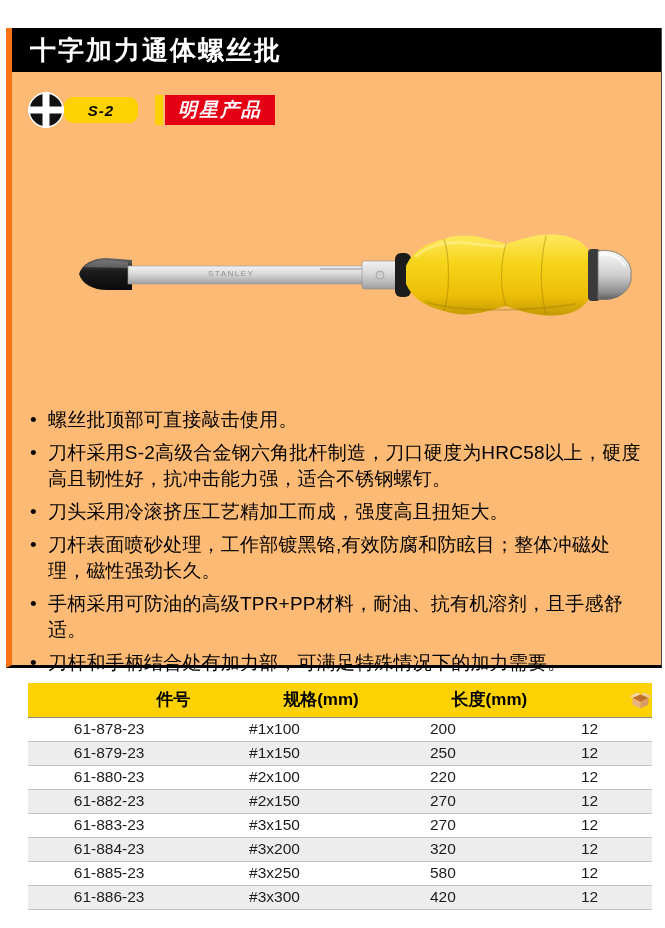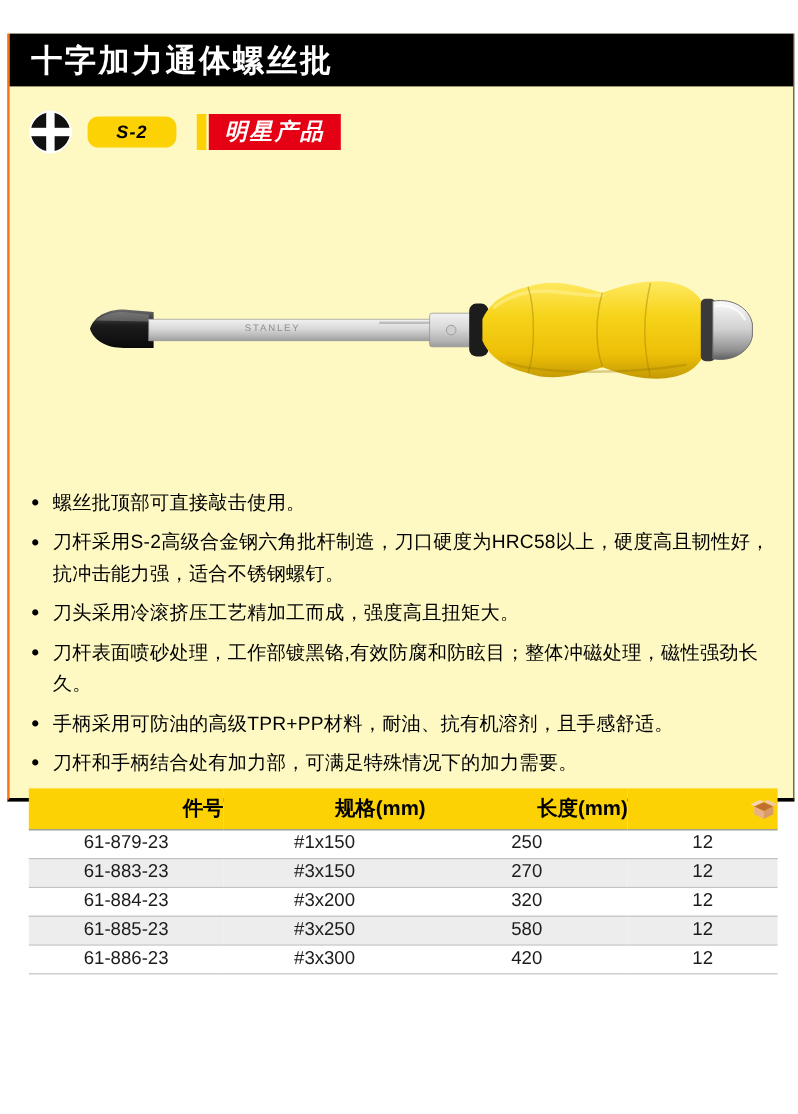--- a/index.html
+++ b/index.html
@@ -3,52 +3,52 @@
 <meta charset="utf-8">
 <style>
   * { margin:0; padding:0; box-sizing:border-box; }
   html,body { background:#fff; }
   body {
     width:665px; height:928px; overflow:hidden; position:relative;
     font-family:"Liberation Sans", sans-serif; color:#111;
   }
   .frame {
     margin:28px 0 0 6px; width:656px; height:640px;
-    border-left:2px solid #f97316; border-right:1px solid #4a4a4a; border-bottom:3px solid #000;
-    background:#fef9c3;
+    border-left:6px solid #f97316; border-right:1px solid #4a4a4a; border-bottom:3px solid #000;
+    background:#fdba74;
   }
   .title-bar {
     height:44px; background:#000; color:#fff;
     display:flex; align-items:center; padding-left:18px;
   }
   .title-bar h1 { font-size:26px; font-weight:bold; letter-spacing:2px; }
   .content { height:832px; padding:0 15px 0 16px; }
 
   
   .badges { margin-top:20px; height:36px; display:flex; align-items:center; }
   .phillips { width:36px; height:36px; display:block; }
   .pill {
-    margin-left:13px; width:74px; height:26px; border-radius:9px;
+    width:74px; height:26px; border-radius:9px;
     background:#FCD205; color:#000; font-size:15px; font-weight:bold; font-style:italic;
     display:flex; align-items:center; justify-content:center; letter-spacing:1px;
   }
   .star-badge { margin-left:17px; display:flex; align-items:stretch; height:30px; }
   .star-badge .ybar { width:8px; background:#FCD205; margin-right:2px; }
   .star-badge .red {
     background:#E60014; color:#fff; font-size:19px; font-weight:bold; font-style:italic;
     display:flex; align-items:center; padding:0 13px; letter-spacing:2px;
   }
 
   
   .product { margin-top:90px; margin-left:48px; height:115px; }
 
   
   .features { margin-top:74px; list-style:none; }
   .features li {
-    position:relative; padding-left:20px; font-size:16px; line-height:26px;
+    position:relative; padding-left:20px; font-size:19px; line-height:26px;
     margin-bottom:7px; color:#000; letter-spacing:0.2px;
   }
   .features li::before {
     content:"\2022"; position:absolute; left:2px; top:0;
     font-size:19px; line-height:26px; color:#000;
   }
 
   
   table { width:624px; margin-top:4px; border-collapse:collapse; table-layout:fixed; }
   thead th {
@@ -169,26 +169,44 @@
               <polygon points="11.5,2.2 14.5,0.5 22.5,4 19.5,6" fill="#efcaa0"></polygon>
               <polygon points="3.5,6 11.5,2.5 19.5,6 11.5,10" fill="#c0702e"></polygon>
               <polygon points="3.5,6 11.5,10 11.5,16.5 3.5,12.5" fill="#e8b285"></polygon>
               <polygon points="11.5,10 19.5,6 19.5,12.5 11.5,16.5" fill="#d89a66"></polygon>
             </svg>
           </th>
         </tr>
       </thead>
       <tbody>
           <tr>
+            <td>61-878-23</td>
+            <td>#1x100</td>
+            <td>200</td>
+            <td>12</td>
+          </tr>
+          <tr>
             <td>61-879-23</td>
             <td>#1x150</td>
             <td>250</td>
             <td>12</td>
           </tr>
           <tr>
+            <td>61-880-23</td>
+            <td>#2x100</td>
+            <td>220</td>
+            <td>12</td>
+          </tr>
+          <tr>
+            <td>61-882-23</td>
+            <td>#2x150</td>
+            <td>270</td>
+            <td>12</td>
+          </tr>
+          <tr>
             <td>61-883-23</td>
             <td>#3x150</td>
             <td>270</td>
             <td>12</td>
           </tr>
           <tr>
             <td>61-884-23</td>
             <td>#3x200</td>
             <td>320</td>
             <td>12</td>

